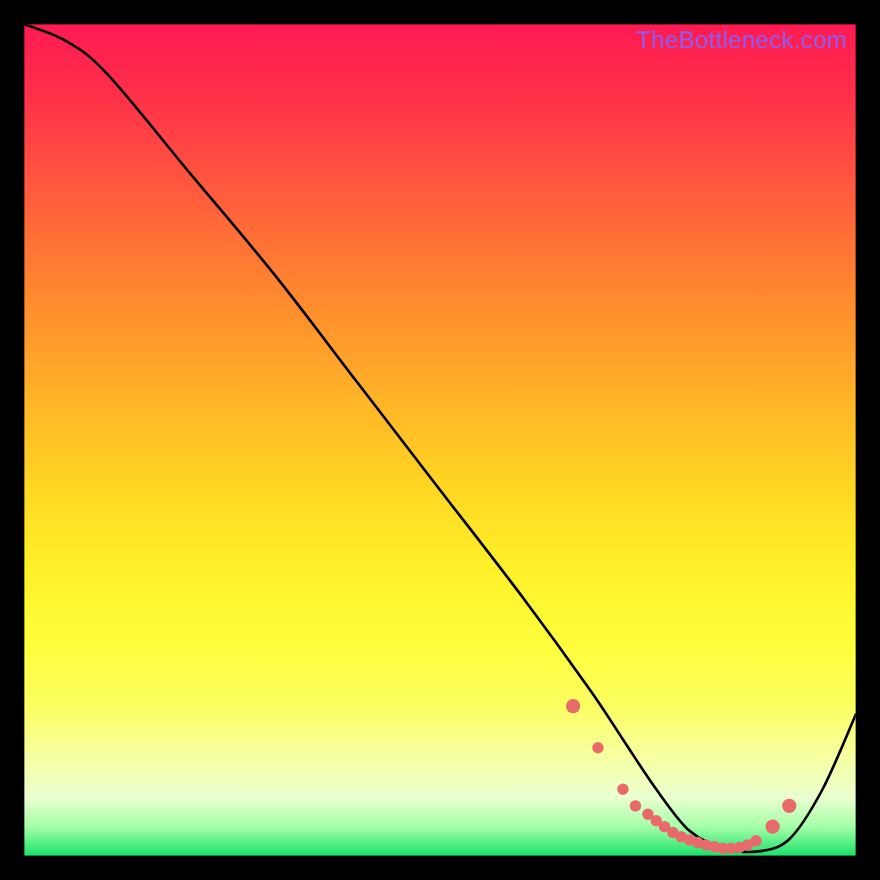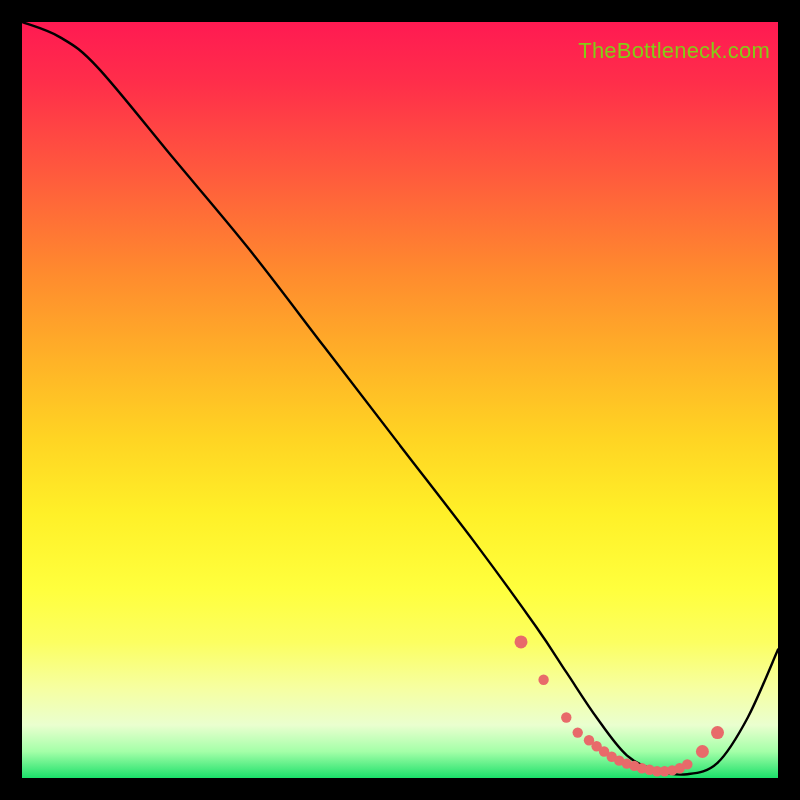--- a/index.html
+++ b/index.html
@@ -32,25 +32,25 @@
       #ffff3d 75%,
       #fcff61 82%,
       #f6ffa0 88%,
       #eaffcf 93%,
       #a4ffa8 96.5%,
       #1be06a 100%
     );
   }
   .watermark {
     position: absolute;
-    top: 16px;
+    top: 2px;
     right: 8px;
     font-family: Arial, Helvetica, sans-serif;
     font-size: 22px;
-    color: #84cc16;
+    color: #8b5cf6;
     letter-spacing: 0.2px;
     user-select: none;
   }
   svg.curve {
     position: absolute;
     left: 0; top: 0;
     width: 100%; height: 100%;
     overflow: visible;
   }
 </style>

